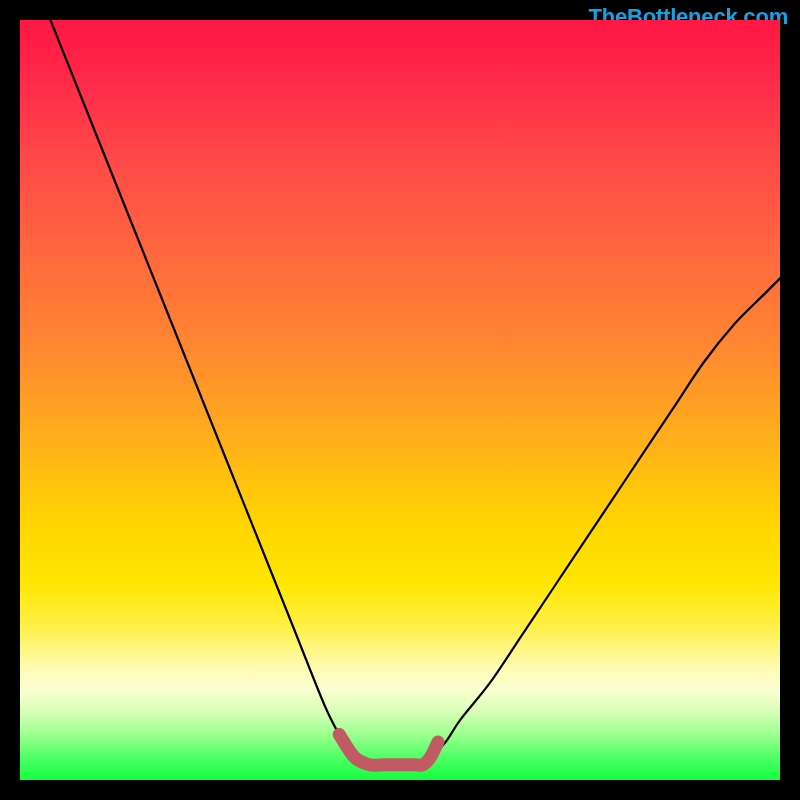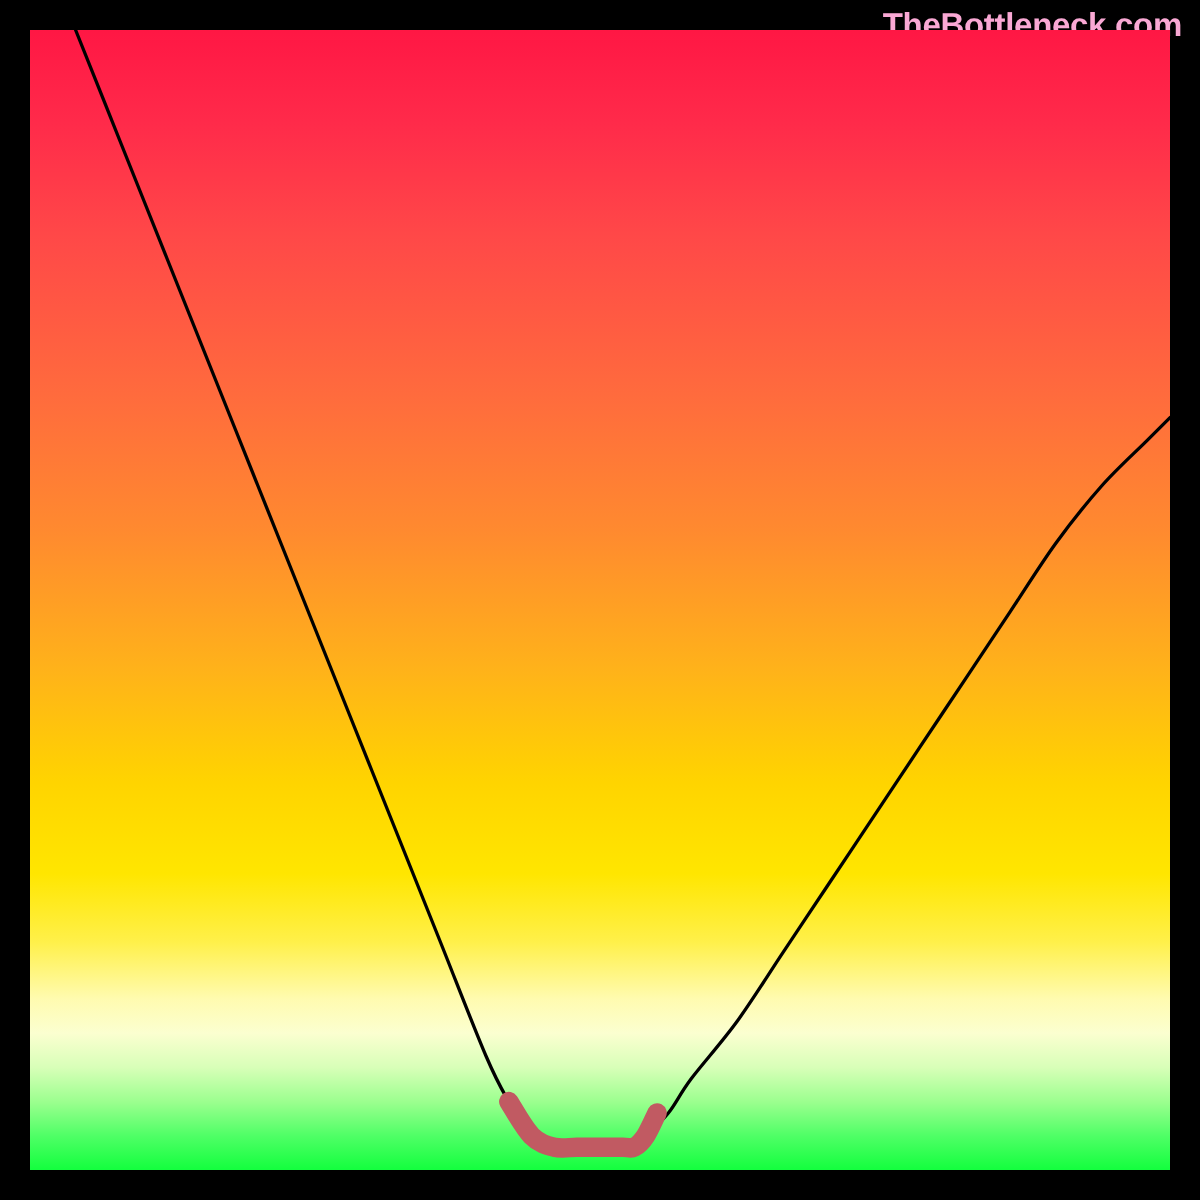--- a/index.html
+++ b/index.html
@@ -42,21 +42,21 @@
       #4fff66 97%,
       #13ff3e 100%
     );
   }
   .watermark {
     position: absolute;
     top: 4px;
     right: 12px;
     font-size: 22px;
     font-weight: 600;
-    color: #f9a8d4;
+    color: #0ea5e9;
     letter-spacing: -0.2px;
     user-select: none;
   }
   svg.curves {
     position: absolute;
     left: 0;
     top: 0;
     width: 760px;
     height: 760px;
     overflow: visible;

